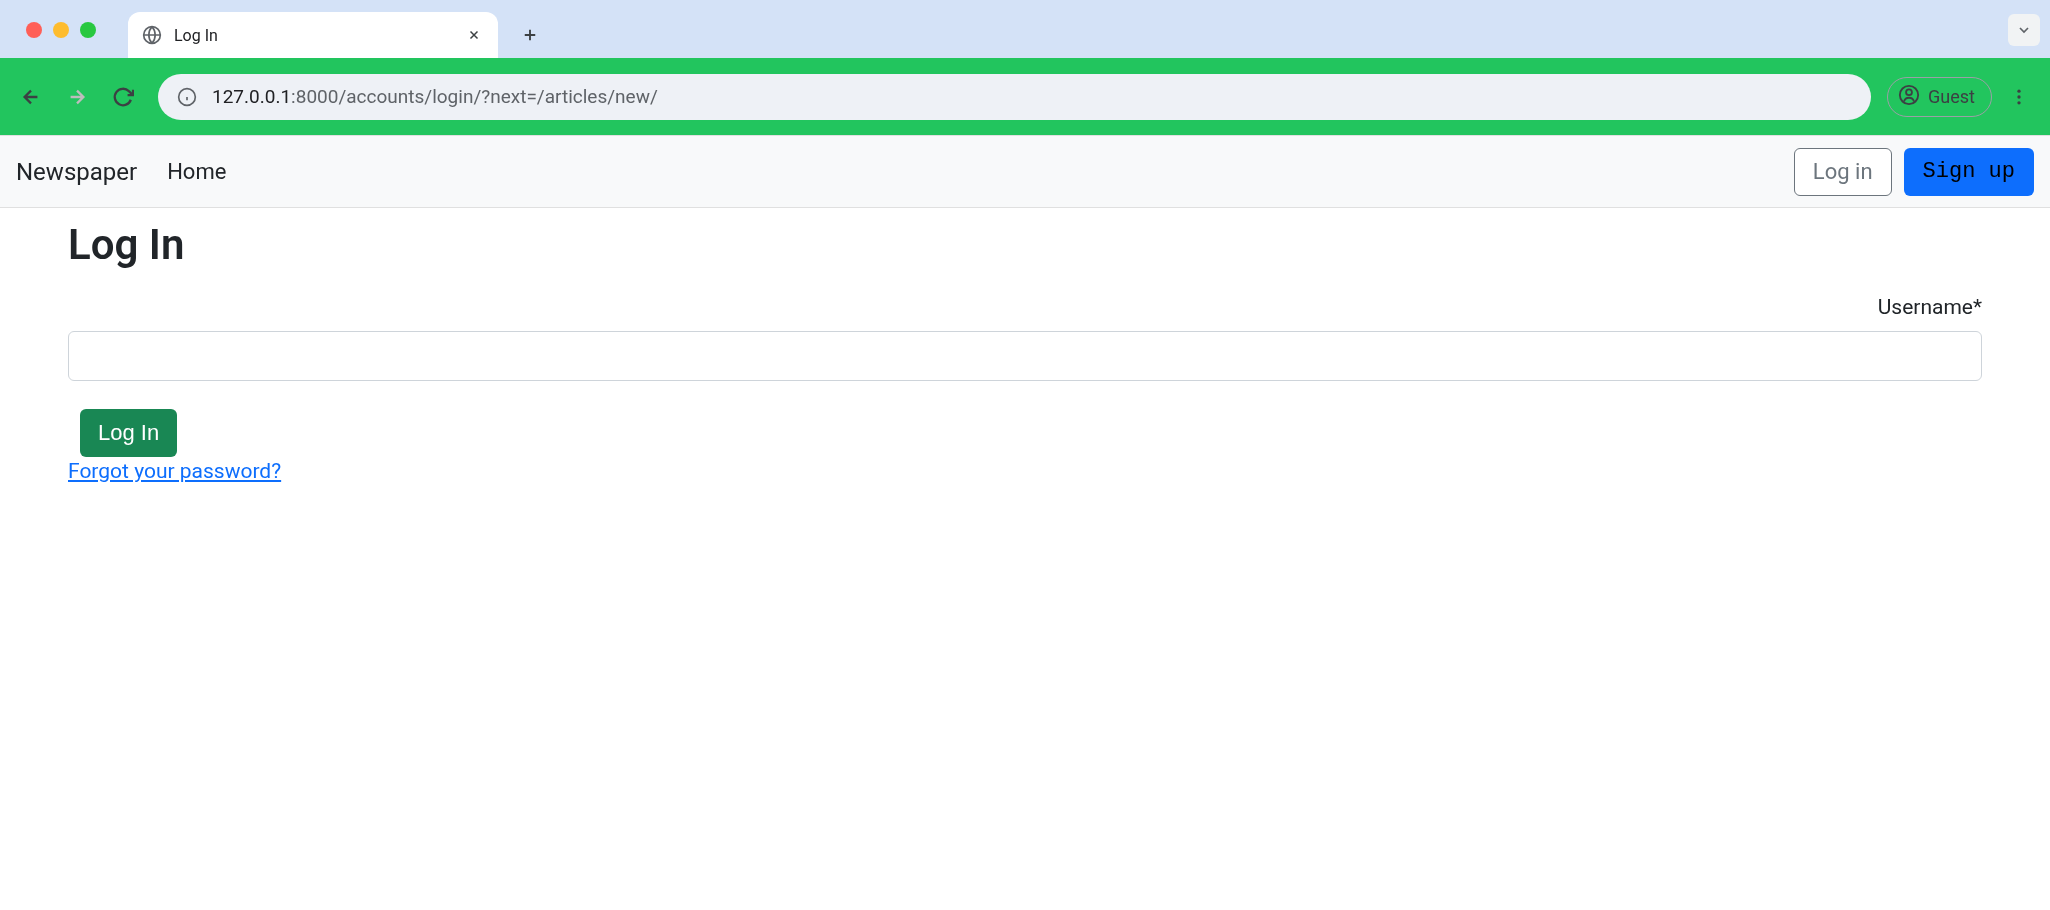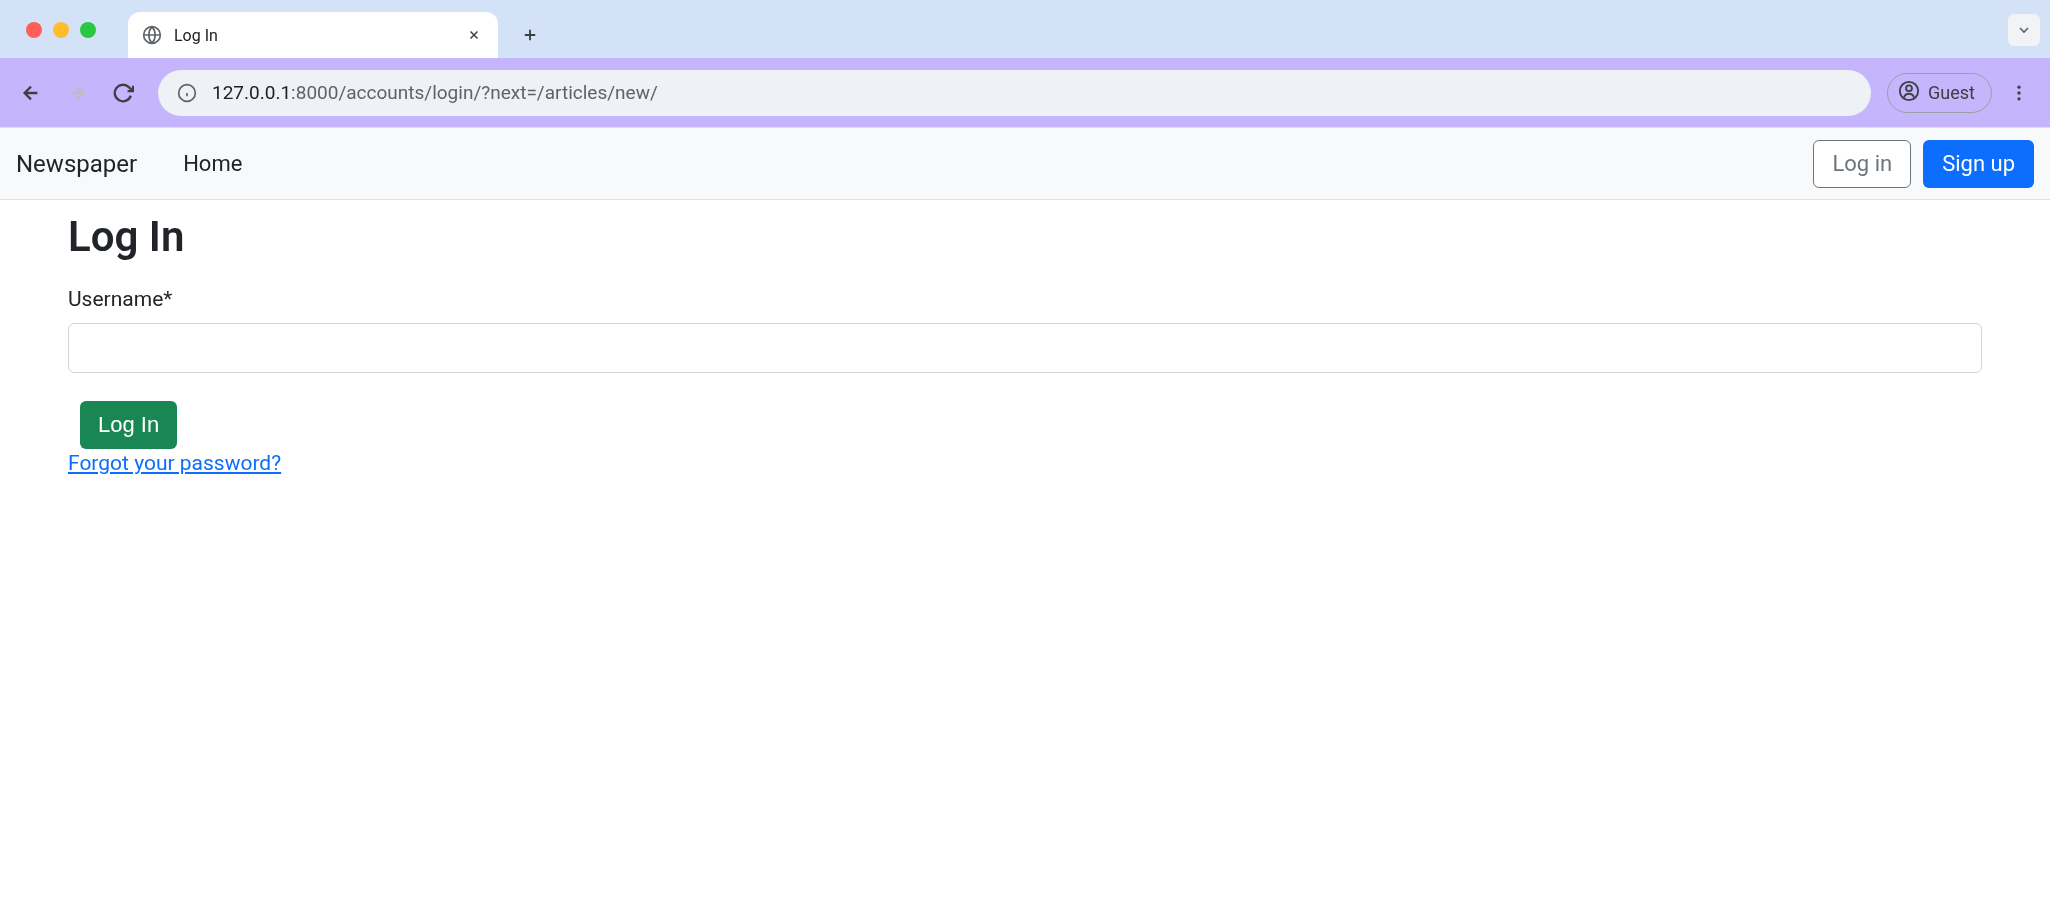--- a/index.html
+++ b/index.html
@@ -92,22 +92,22 @@
       background: #f1f3f4;
       border-radius: 6px;
       display: flex;
       align-items: center;
       justify-content: center;
       color: #5f6368;
       cursor: pointer;
     }
     
     .toolbar {
-      background: #c4b5fd;
-      height: 70px;
+      background: #22c55e;
+      height: 78px;
       display: flex;
       align-items: center;
       padding: 8px 12px;
       gap: 8px;
       border-bottom: 1px solid #e0e0e0;
     }
     .nav-btn {
       width: 38px;
       height: 38px;
       display: flex;
@@ -177,61 +177,62 @@
     }
     .brand {
       font-size: 24px;
       color: #212529;
       margin-right: 30px;
     }
     .nav-link {
       font-size: 22px;
       color: #212529;
       cursor: pointer;
-      margin-left: 16px;
     }
     .nav-spacer { flex: 1; }
     .btn {
       height: 48px;
       padding: 0 18px;
       border-radius: 6px;
       font-size: 22px;
       cursor: pointer;
       display: flex;
       align-items: center;
       border: 1px solid transparent;
     }
     .btn-outline {
       border: 1px solid #6c757d;
       color: #6c757d;
       background: #fff;
       margin-right: 12px;
     }
     .btn-primary {
       background: #0d6efd;
-      color: #ffffff;
+      color: #000000;
+      font-family: Liberation Mono, monospace;
     }
     
     .page-content {
       padding: 12px 68px;
     }
     .page-heading {
       font-size: 42px;
       font-weight: 600;
       color: #212529;
       margin-bottom: 26px;
     }
     .form-group {
       margin-bottom: 28px;
     }
     .form-label {
       font-size: 21px;
       color: #212529;
       display: block;
       margin-bottom: 12px;
+      text-align: right;
     }
     .form-input {
       width: 100%;
       height: 50px;
       border: 1px solid #ced4da;
       border-radius: 6px;
       font-size: 18px;
       padding: 0 14px;
     }
     .btn-success {

